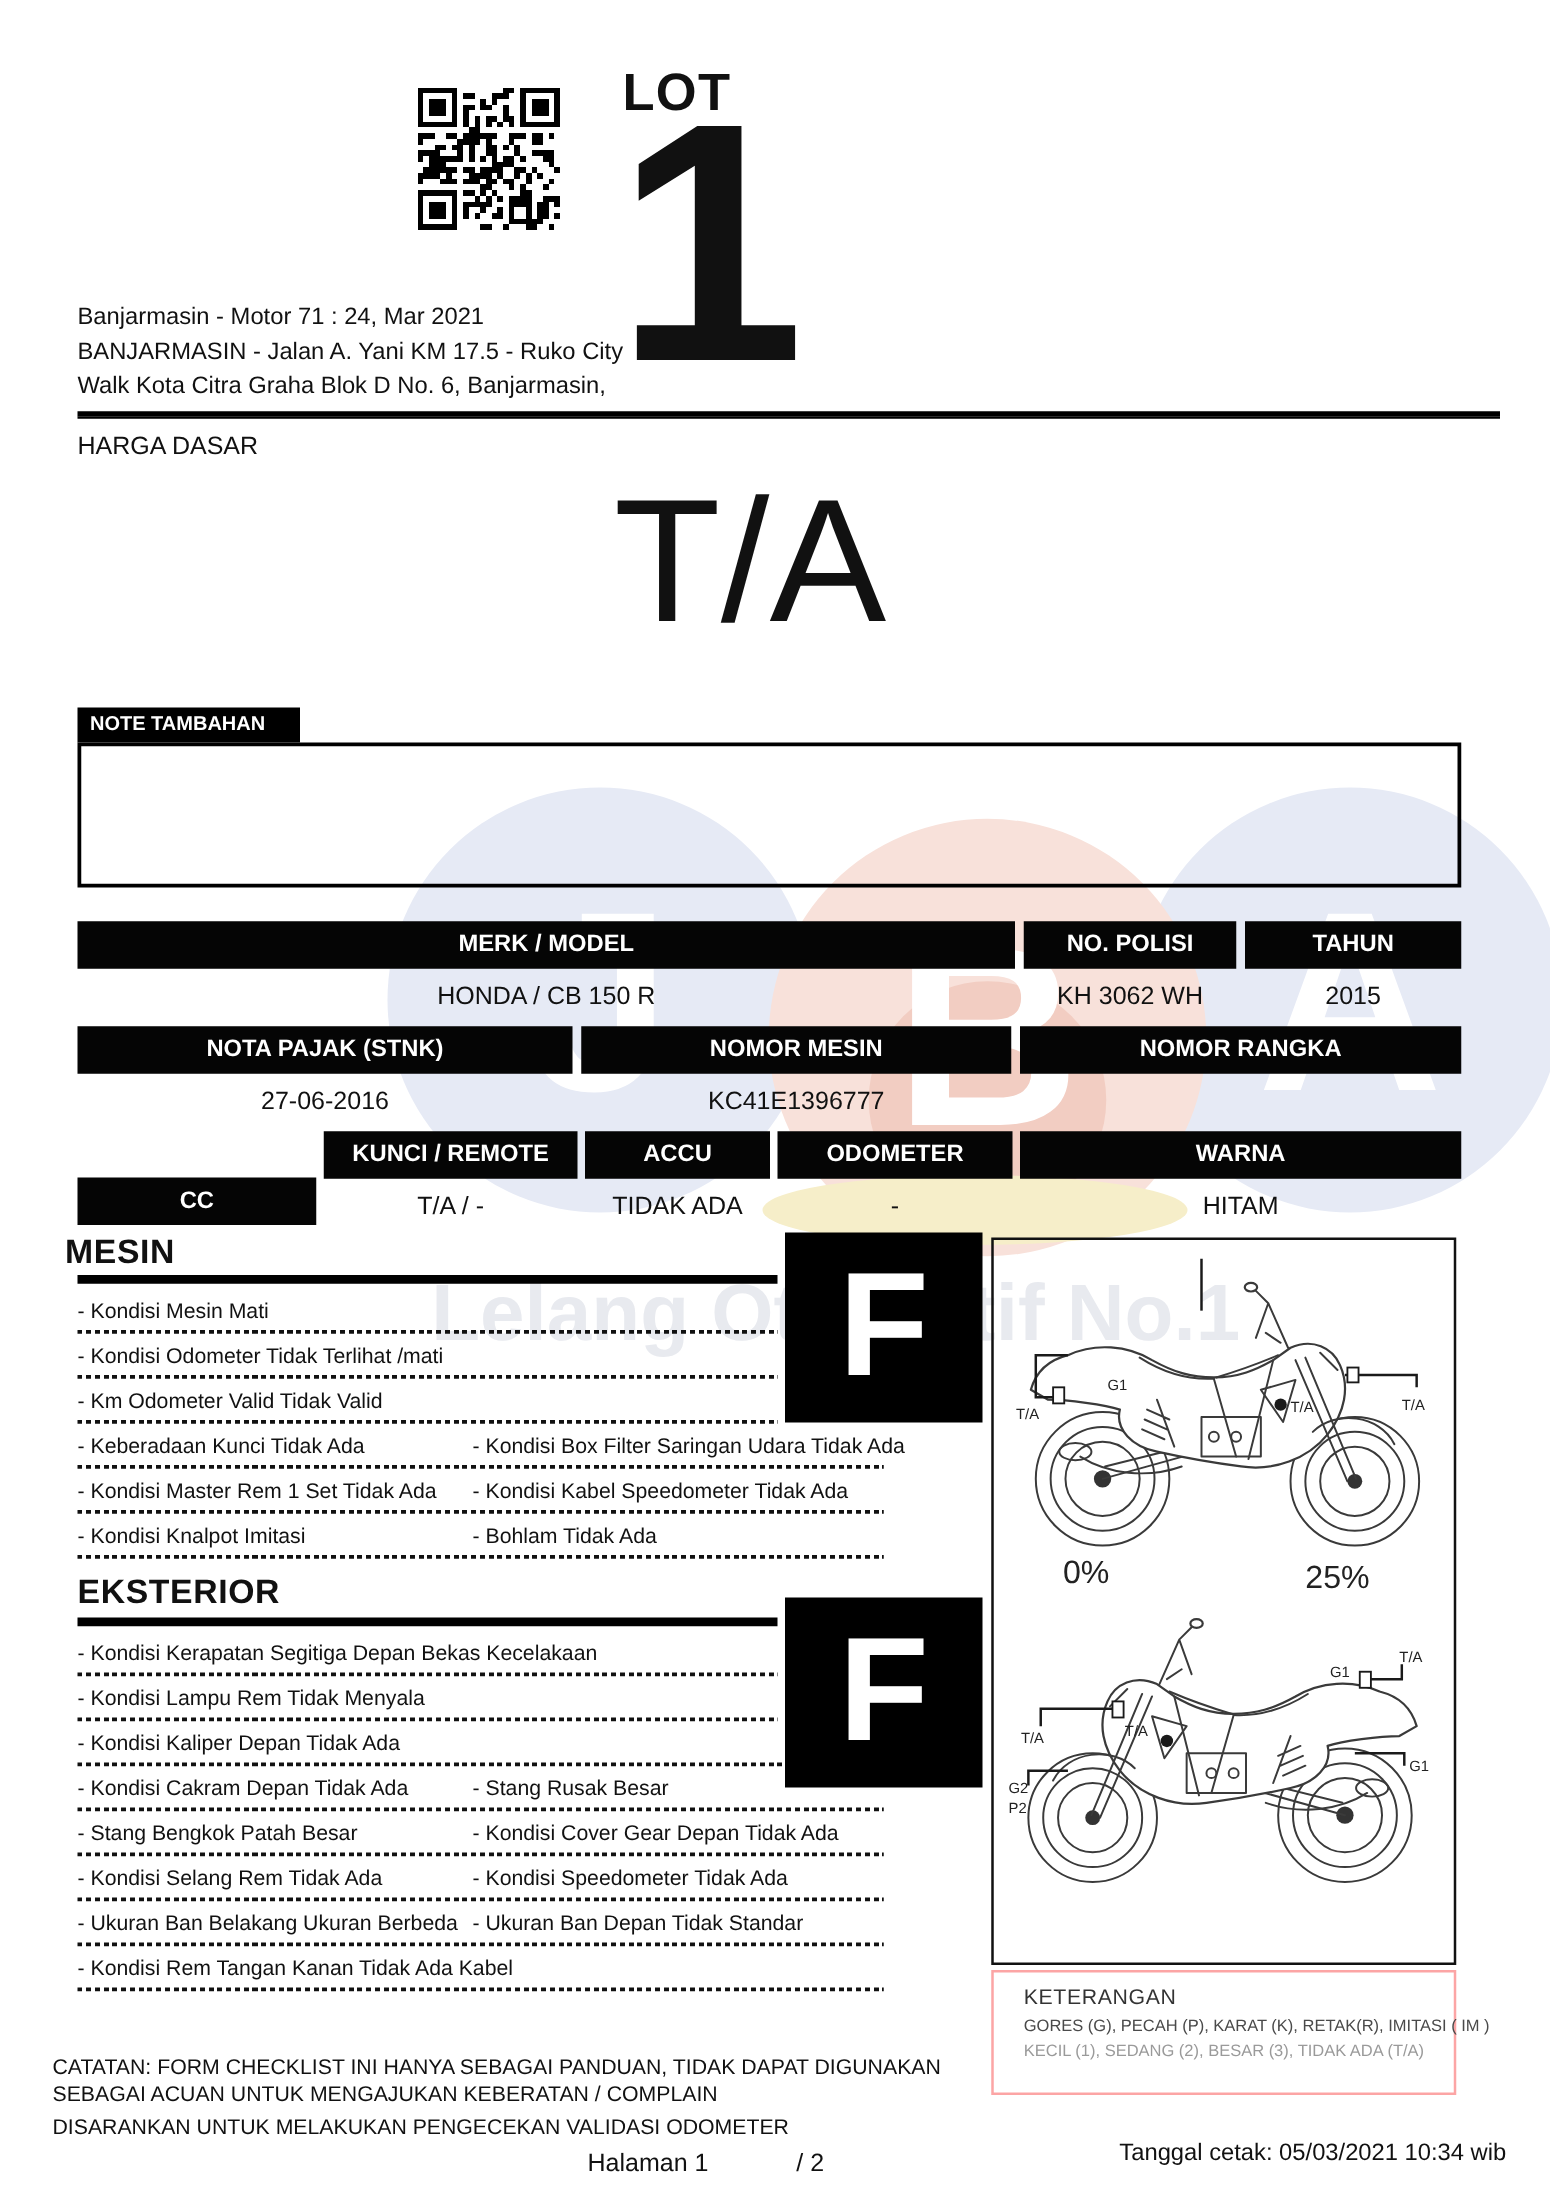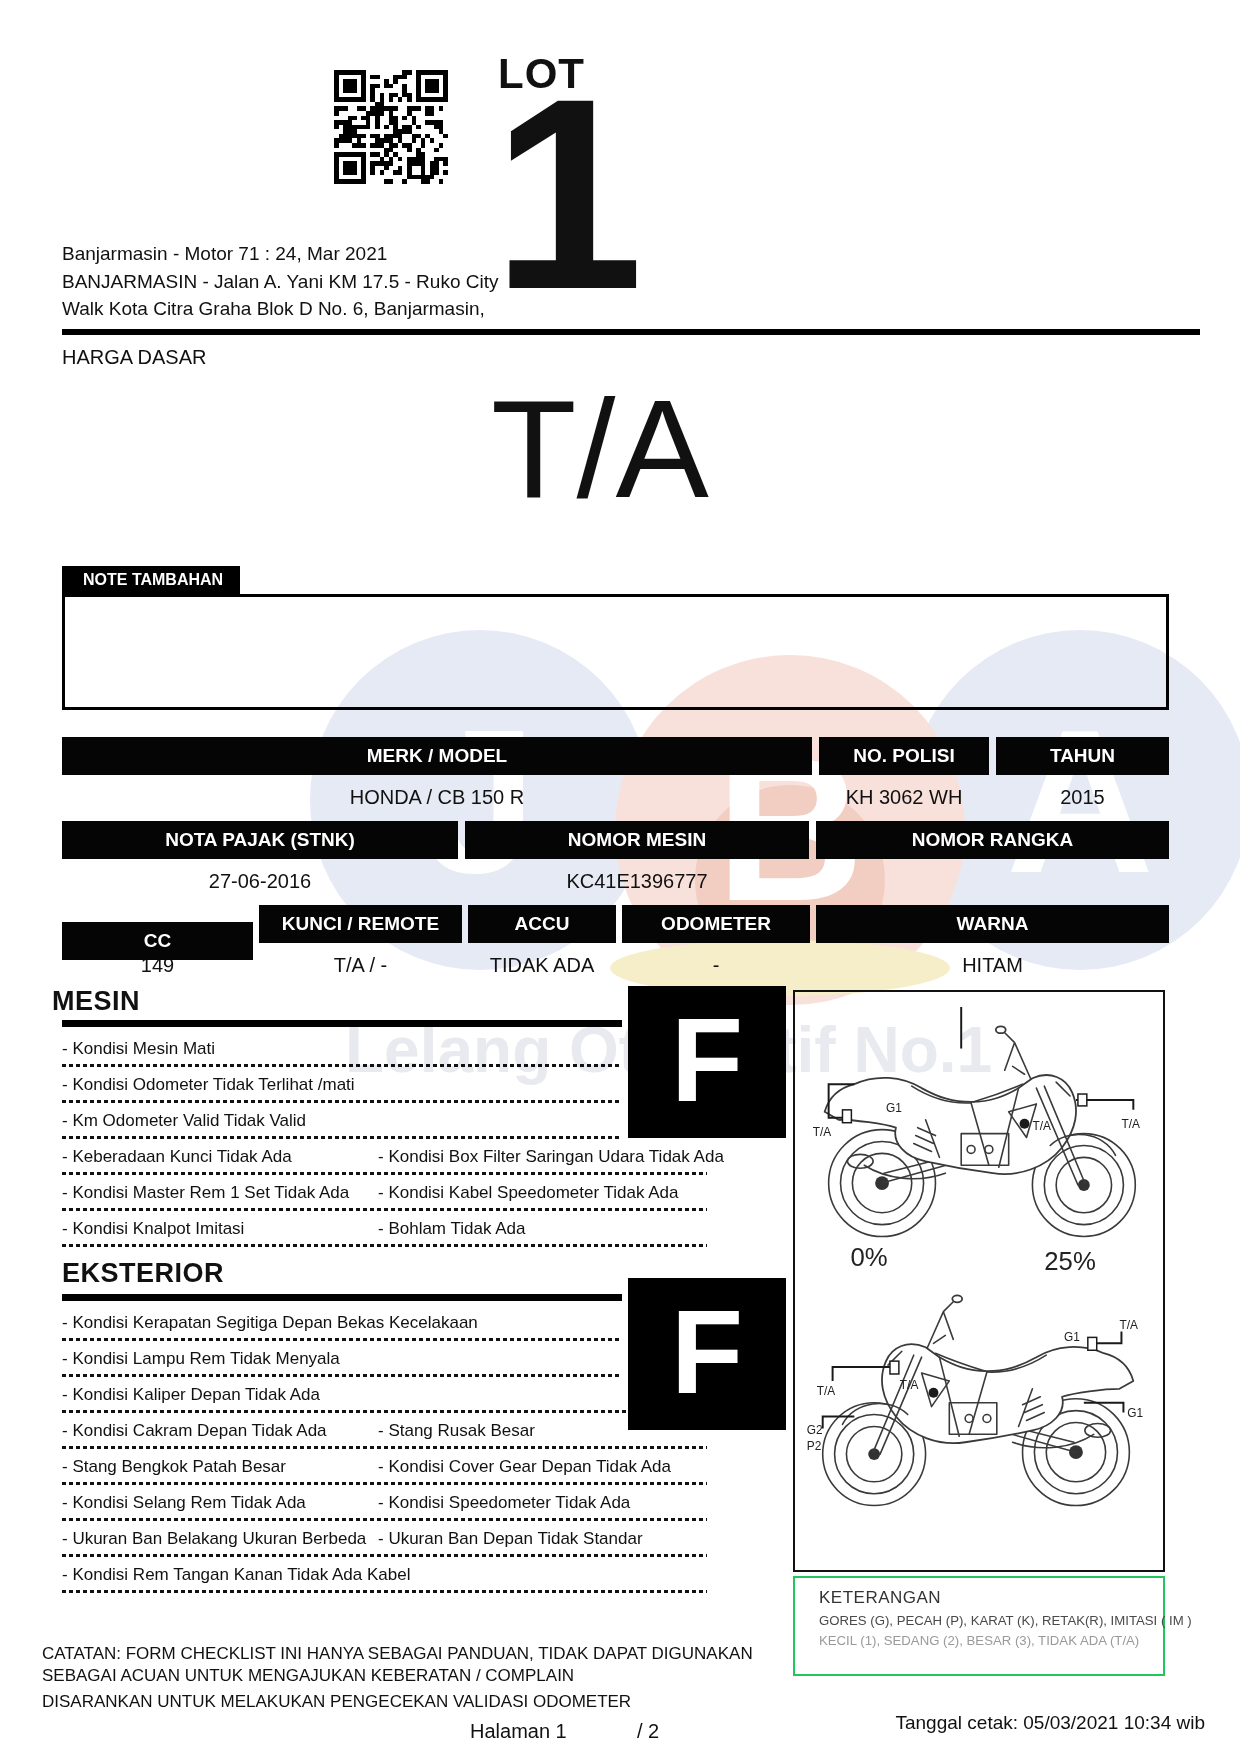--- a/index.html
+++ b/index.html
@@ -13,40 +13,40 @@
   #qr{left:334px;top:70px;width:114px;height:114px;}
   #lot-label{left:498px;top:50px;font-size:42px;font-weight:bold;letter-spacing:1px;}
   #lot-number{left:448px;top:58px;width:240px;height:280px;font-size:272px;line-height:272px;
               font-weight:bold;text-align:center;}
   #address{left:62px;top:240px;font-size:19px;line-height:27.5px;}
   #dbl-rule{left:62px;top:329px;width:1138px;height:3px;border-top:4px solid #000;border-bottom:2px solid #000;}
   #harga-label{left:62px;top:346px;font-size:20px;}
   #harga-value{left:430px;top:374px;width:340px;text-align:center;font-size:140px;line-height:150px;font-weight:500;}
   
   #note-label{left:62px;top:566px;width:178px;height:28px;background:#000;color:#fff;
-              font-size:16px;font-weight:bold;line-height:28px;padding-left:21px;z-index:2;}
+              font-size:16px;font-weight:bold;line-height:28px;padding-left:10px;z-index:2;}
   #note-box{left:62px;top:594px;width:1107px;height:116px;border:3px solid #000;z-index:1;}
   
   .hcell{position:absolute;height:38px;background:#050505;color:#fff;font-weight:bold;
          font-size:19px;line-height:38px;text-align:center;z-index:2;}
   .vcell{position:absolute;height:44px;font-size:20px;line-height:44px;text-align:center;z-index:1;}
   
   .sec-title{position:absolute;font-size:27px;font-weight:bold;letter-spacing:.5px;z-index:1;}
   .sec-bar{position:absolute;width:560px;height:7px;background:#000;z-index:1;}
   .grade-box{position:absolute;left:628px;width:158px;height:152px;background:#000;color:#fff;
              font-size:118px;font-weight:bold;text-align:center;line-height:148px;z-index:2;}
   .chk{position:absolute;left:62px;width:645px;z-index:1;}
   .chk-row{position:relative;height:36px;}
   .chk-left{position:absolute;left:0;top:7px;font-size:17px;white-space:nowrap;}
   .chk-right{position:absolute;left:316px;top:7px;font-size:17px;white-space:nowrap;}
   .chk-sep{position:absolute;left:0;bottom:1px;height:3px;
            background:repeating-linear-gradient(90deg,#111 0 4px,transparent 4px 7px);}
   
   #diagram-panel{left:793px;top:990px;width:372px;height:582px;border:2px solid #111;background:transparent;z-index:1;}
-  #keterangan-box{left:793px;top:1576px;width:372px;height:100px;border:2px solid #22c55e;
+  #keterangan-box{left:793px;top:1576px;width:372px;height:100px;border:2px solid #fca5a5;
                   padding:10px 0 0 24px;z-index:1;}
   #keterangan-title{font-size:17px;letter-spacing:.5px;color:#333;}
   .ket-line{font-size:13.2px;margin-top:5px;white-space:nowrap;}
   #keterangan-line1{color:#4a4a4a;}
   #keterangan-line2{color:#9a9a9a;}
   
   .foot{position:absolute;font-size:17px;z-index:1;}
   #catatan-1{left:42px;top:1644px;}
   #catatan-2{left:42px;top:1666px;}
   #catatan-3{left:42px;top:1692px;}
@@ -318,21 +318,21 @@
   <div class="vcell" style="left:819px;top:775px;width:170px;">KH 3062 WH</div>
   <div class="vcell" style="left:996px;top:775px;width:173px;">2015</div>
 
   <div class="hcell" style="left:62px;top:821px;width:396px;">NOTA PAJAK (STNK)</div>
   <div class="hcell" style="left:465px;top:821px;width:344px;">NOMOR MESIN</div>
   <div class="hcell" style="left:816px;top:821px;width:353px;">NOMOR RANGKA</div>
   <div class="vcell" style="left:62px;top:859px;width:396px;">27-06-2016</div>
   <div class="vcell" style="left:465px;top:859px;width:344px;">KC41E1396777</div>
   <div class="vcell" style="left:816px;top:819px;width:353px;">MH1KC4114FK400407</div>
 
-  <div class="hcell" style="left:62px;top:922px;width:191px;">CC</div>
+  <div class="hcell" style="left:62px;top:942px;width:191px;">CC</div>
   <div class="hcell" style="left:259px;top:905px;width:203px;">KUNCI / REMOTE</div>
   <div class="hcell" style="left:468px;top:905px;width:148px;">ACCU</div>
   <div class="hcell" style="left:622px;top:905px;width:188px;">ODOMETER</div>
   <div class="hcell" style="left:816px;top:905px;width:353px;">WARNA</div>
   <div class="vcell" style="left:62px;top:943px;width:191px;">149</div>
   <div class="vcell" style="left:259px;top:943px;width:203px;">T/A / -</div>
   <div class="vcell" style="left:468px;top:943px;width:148px;">TIDAK ADA</div>
   <div class="vcell" style="left:622px;top:943px;width:188px;">-</div>
   <div class="vcell" style="left:816px;top:943px;width:353px;">HITAM</div>
 

